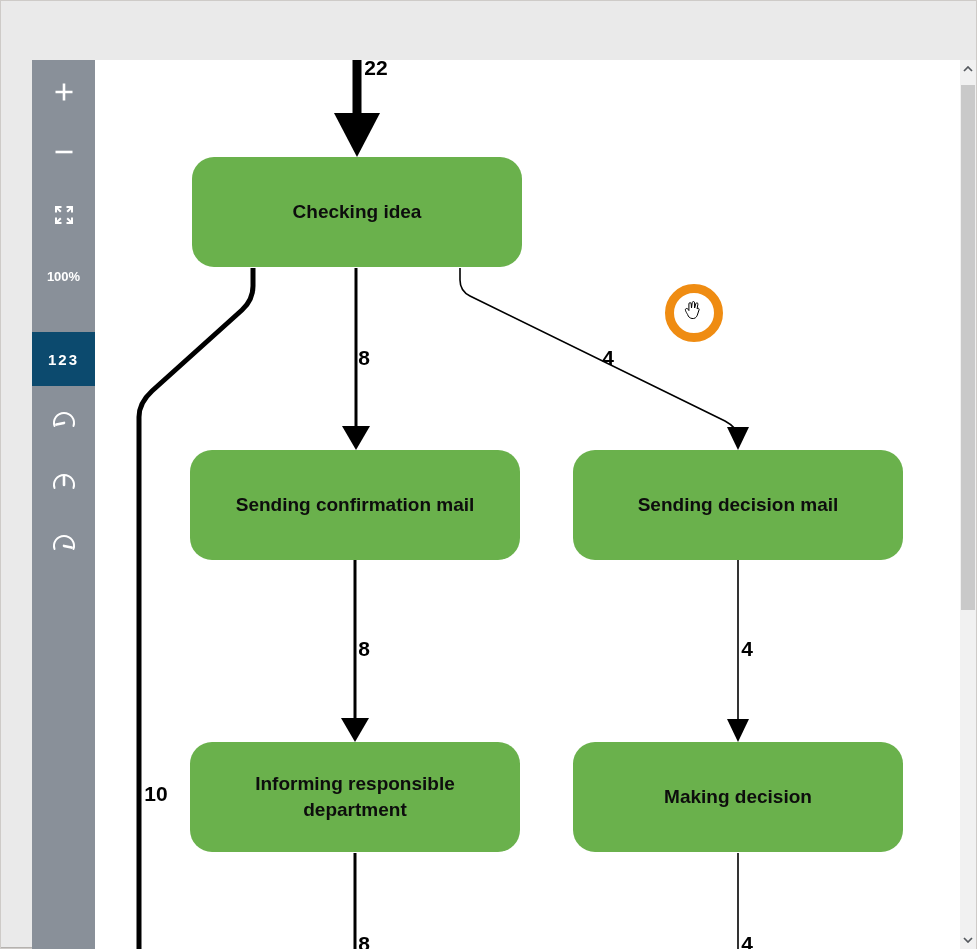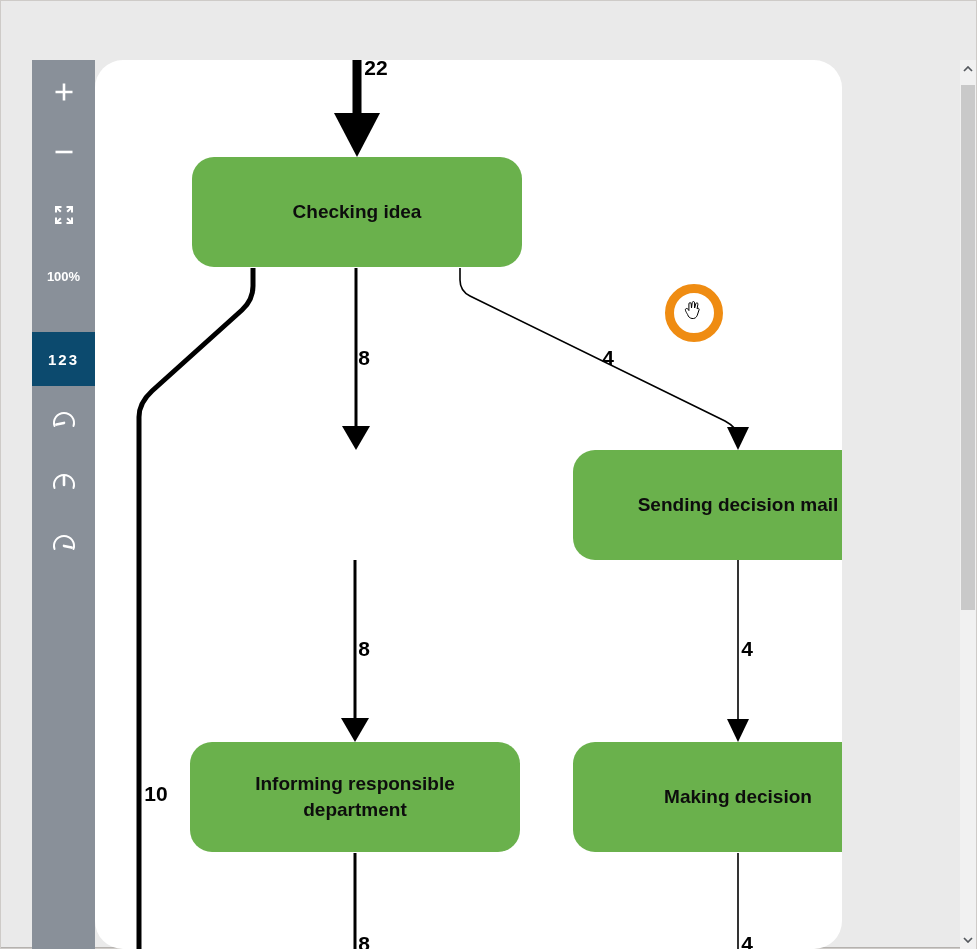--- a/index.html
+++ b/index.html
@@ -9,21 +9,21 @@
   
   .toolbar{position:absolute;left:32px;top:60px;width:63px;height:889px;background:#899099;}
   .tb-btn{position:absolute;left:0;width:63px;height:44px;display:flex;align-items:center;justify-content:center;
           background:transparent;border:none;padding:0;cursor:pointer;}
   .tb-zoomlevel{position:absolute;left:0;top:204px;width:63px;height:24px;display:flex;align-items:center;justify-content:center;
           color:#fff;font-size:13px;font-weight:700;}
   .tb-tile{position:absolute;left:0;top:272px;width:63px;height:54px;display:flex;align-items:center;justify-content:center;
           background:#0c4a6e;border:none;padding:0;cursor:pointer;}
   .tb-tile span{color:#fff;font-size:15px;font-weight:700;letter-spacing:2px;}
   
-  .canvas{position:absolute;left:95px;top:60px;width:747px;height:889px;background:#fff;overflow:hidden;cursor:grab;border-radius:28px;}
+  .canvas{position:absolute;left:95px;top:60px;width:865px;height:889px;background:#fff;overflow:hidden;cursor:grab;}
   .edges-svg{position:absolute;left:0;top:0;}
   .node{position:absolute;width:330px;height:110px;background:#6ab14c;border-radius:22px;
         display:flex;align-items:center;justify-content:center;text-align:center;
         color:#0d0d0d;font-size:19px;font-weight:700;line-height:26px;padding:12px 15px;box-sizing:border-box;cursor:pointer;}
   .edge-label{font-family:"Liberation Sans",sans-serif;font-size:21px;font-weight:700;fill:#000;}
   
   .scrollbar{position:absolute;left:960px;top:60px;width:16px;height:889px;background:#f1f1f1;}
   .sb-btn{position:absolute;left:0;width:16px;height:18px;display:flex;align-items:center;justify-content:center;background:#f1f1f1;cursor:pointer;}
   .sb-btn.up{top:0;}
   .sb-btn.down{bottom:0;}
@@ -113,20 +113,23 @@
 
       <g>
         <circle cx="599" cy="253" r="24.5" fill="none" stroke="#ef8c12" stroke-width="9"></circle>
         <path d="M592.6 254.5 c-1.6 -2.6 -3.1 -5.1 -1.6 -5.9 c1 -0.5 2 0.3 2.9 1.9 l0 -6.6 c0 -1.7 2.3 -1.7 2.3 0 l0.3 4.1 l0.7 -5.3 c0.2 -1.7 2.4 -1.5 2.4 0.2 l0 5.1 l1.2 -4.3 c0.5 -1.5 2.4 -1 2.1 0.6 l-0.8 4.5 c0.9 -1 2.4 -0.4 2 0.9 l-1.8 5.5 c-0.8 2.4 -2.9 3.7 -5.3 3.3 c-2.3 -0.4 -3.7 -1.7 -4.4 -4 z" fill="#fff" stroke="#000" stroke-width="1"></path>
       </g>
     </svg>
 
     <div class="node" style="left:97px;top:97px">
       <span>Checking idea</span>
     </div>
+    <div class="node" style="left:95px;top:390px">
+      <span>Sending confirmation mail</span>
+    </div>
     <div class="node" style="left:478px;top:390px">
       <span>Sending decision mail</span>
     </div>
     <div class="node" style="left:478px;top:682px">
       <span>Making decision</span>
     </div>
     <div class="node" style="left:95px;top:682px">
       <span>Informing responsible department</span>
     </div>
   </div>

